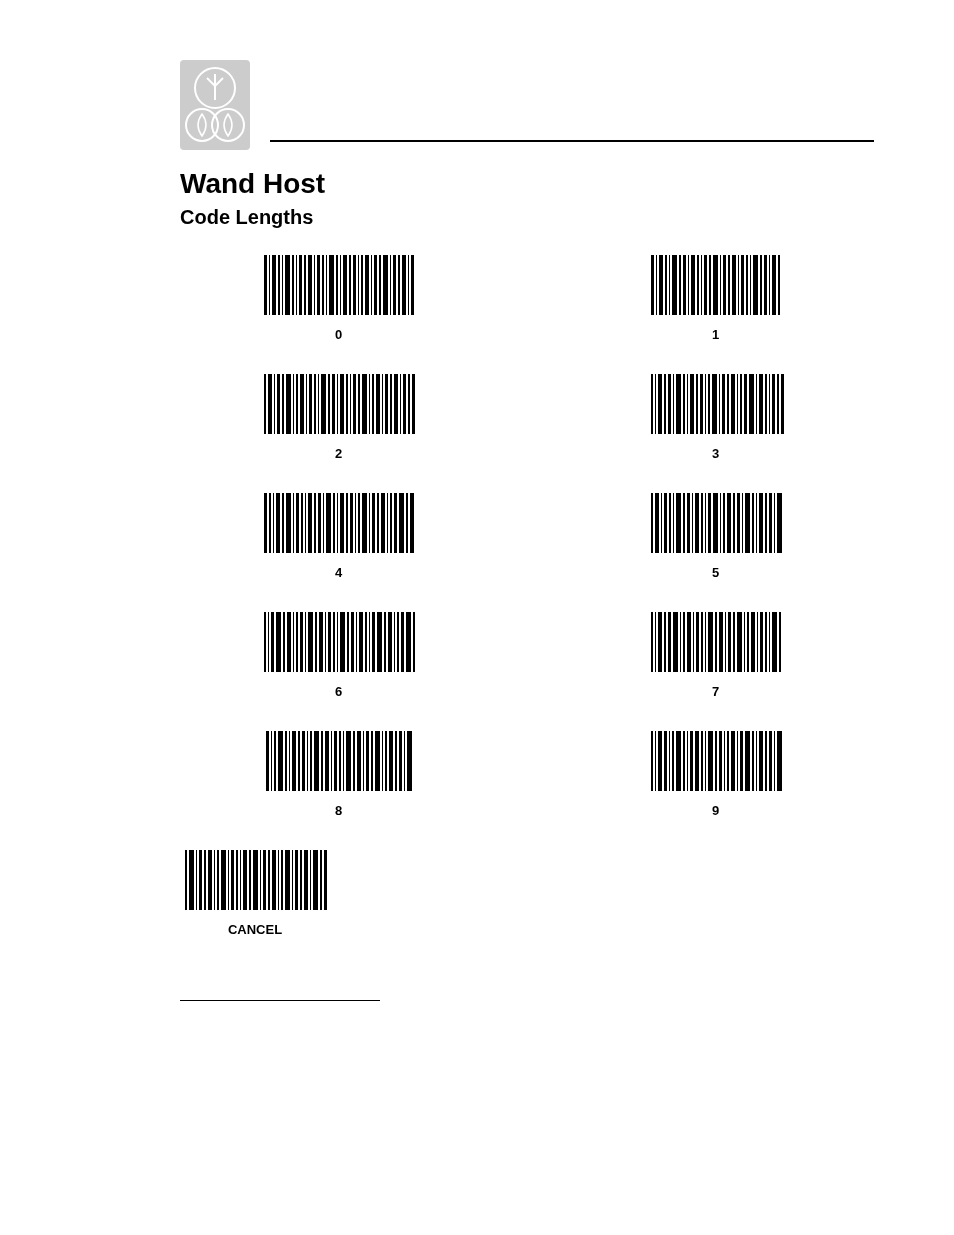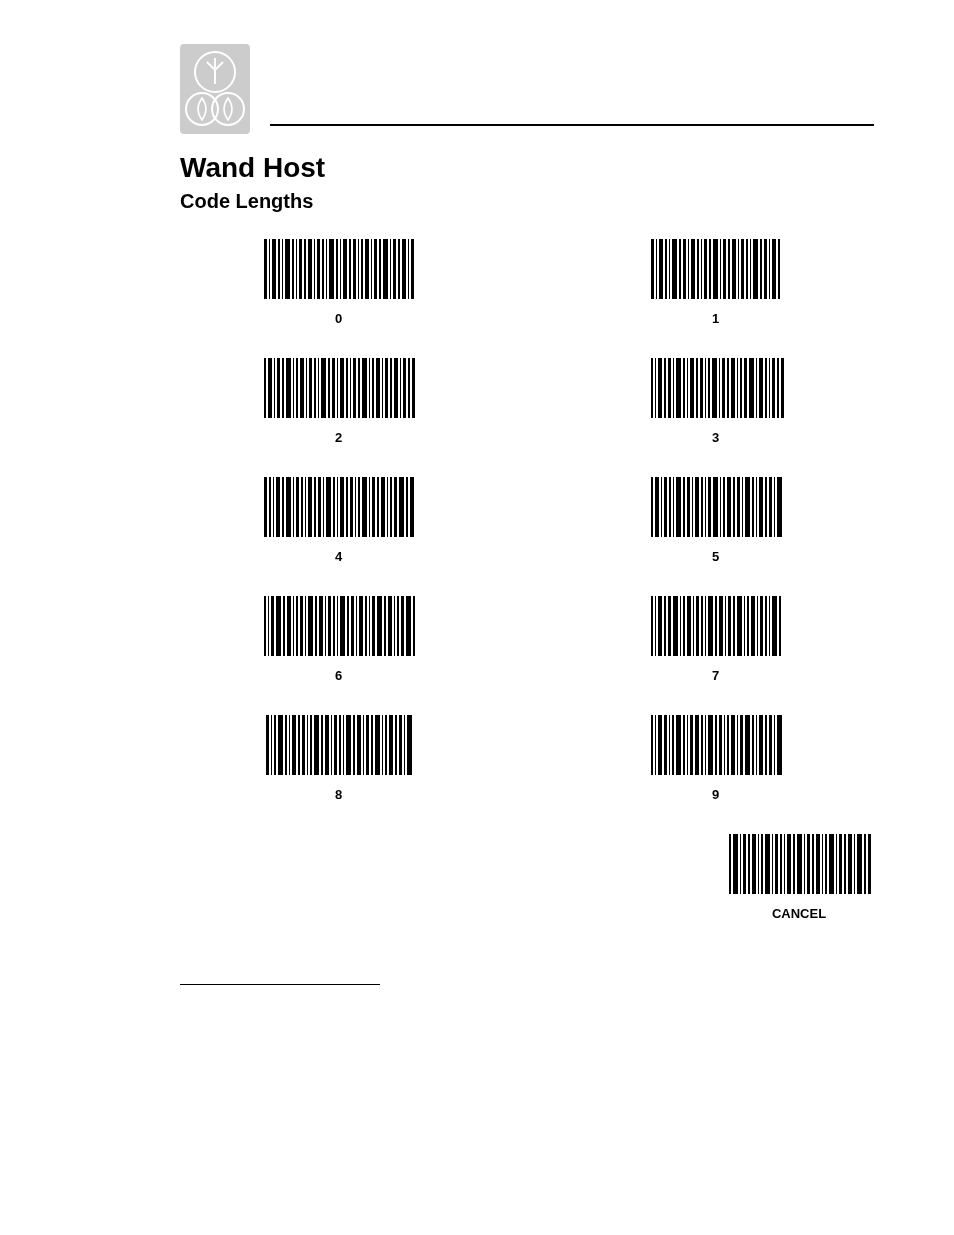--- a/index.html
+++ b/index.html
@@ -5,21 +5,21 @@
     * { margin: 0; padding: 0; box-sizing: border-box; }
     body {
       background: #fff;
       font-family: Arial, Helvetica, sans-serif;
       width: 954px;
       min-height: 1235px;
       position: relative;
     }
 
     .page {
-      padding: 44px 80px 60px 180px;
+      padding: 60px 80px 60px 180px;
     }
 
     .header {
       display: flex;
       align-items: flex-end;
       margin-bottom: 18px;
     }
 
     .logo {
       width: 70px;
@@ -66,21 +66,21 @@
       margin-top: 4px;
       text-align: center;
     }
 
     .barcode-svg {
       display: block;
     }
 
     .cancel-section {
       display: flex;
-      justify-content: flex-end;
+      justify-content: flex-start;
       margin-top: 10px;
       margin-bottom: 63px;
     }
 
     .footer-line {
       width: 200px;
       height: 1px;
       background: #000;
       margin-top: 40px;
     }

